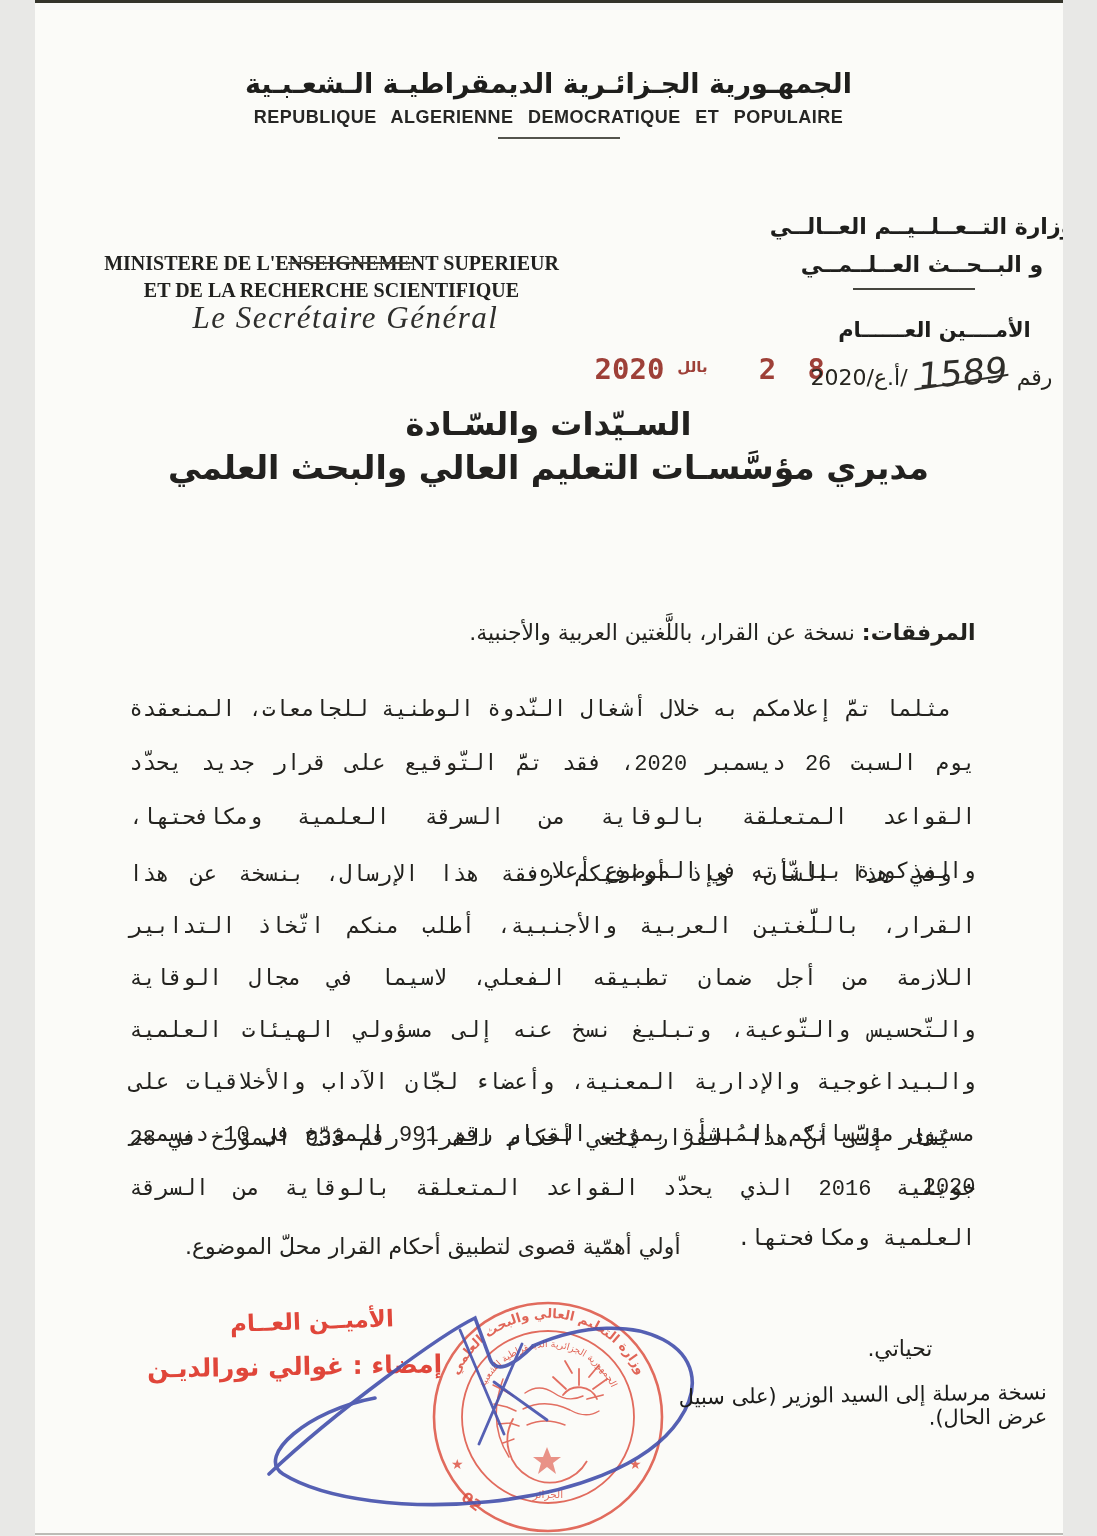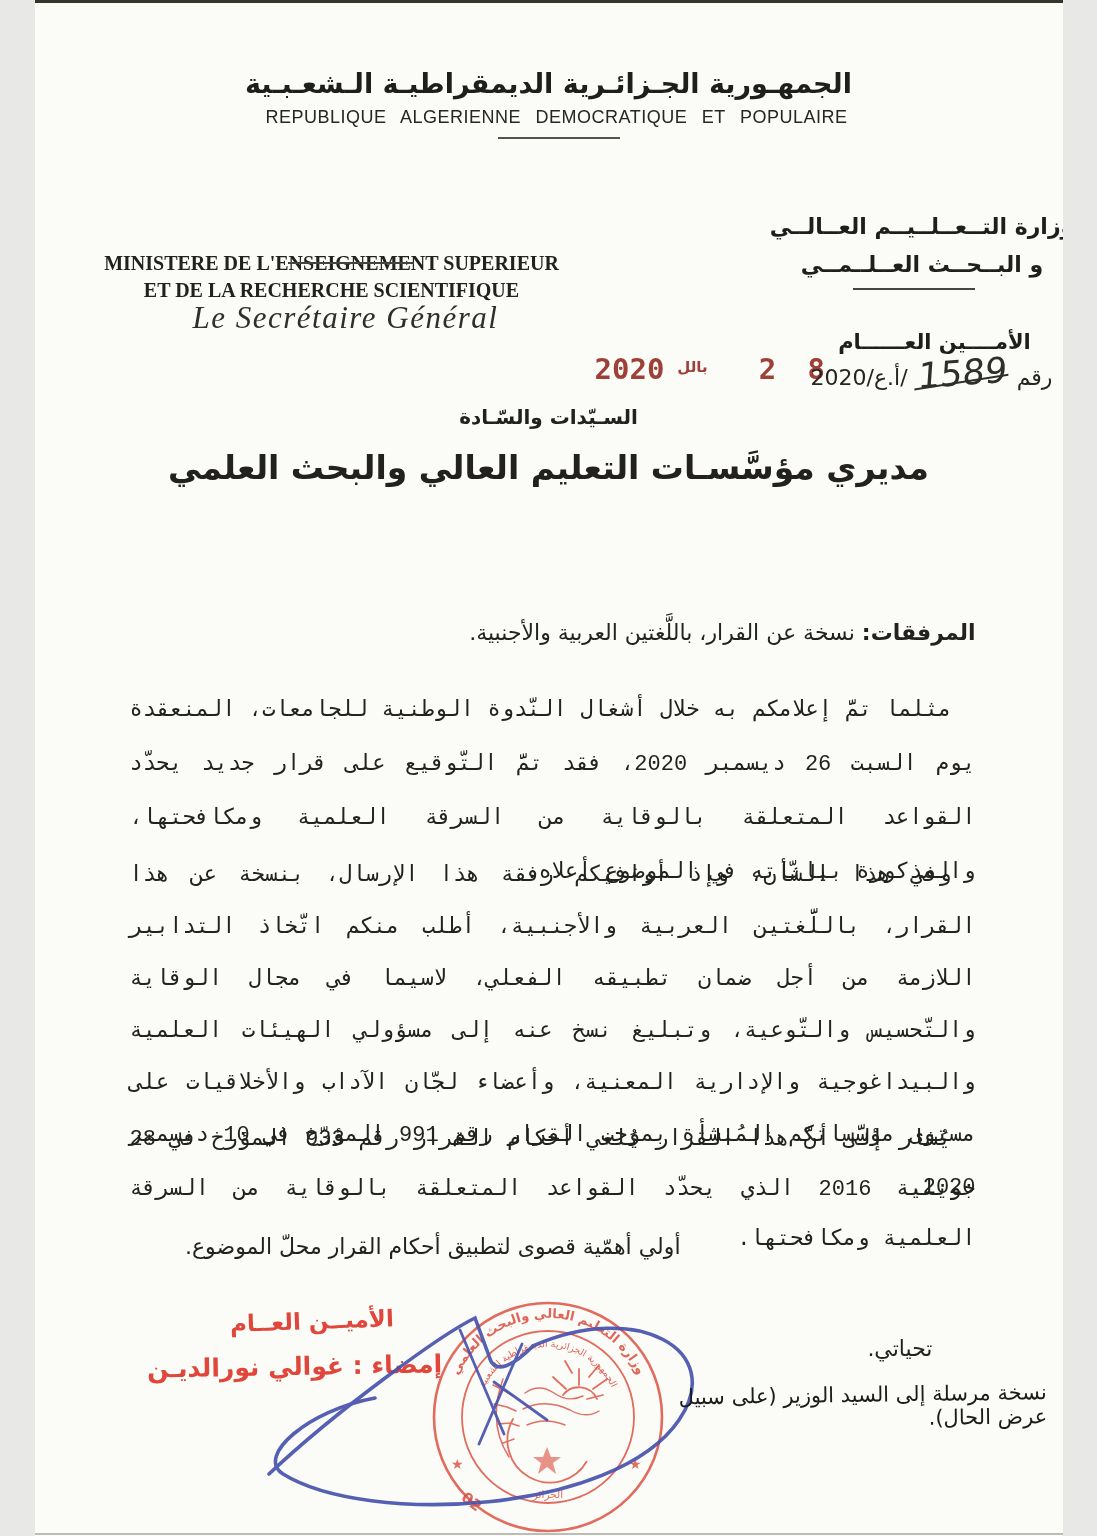--- a/index.html
+++ b/index.html
@@ -7,51 +7,51 @@
     position:relative;width:1028px;height:1536px;margin:0 auto;
     background:#fbfbf8;overflow:hidden;
     font-family:"DejaVu Sans",sans-serif;color:#22211f;
   }
   .edge-top{position:absolute;top:0;left:0;width:100%;height:3px;background:#35352b;}
   .edge-bottom{position:absolute;bottom:1px;left:0;width:100%;height:2px;background:#bcbcb6;}
 
   .natl-ar{position:absolute;top:66px;left:0;width:100%;text-align:center;
     font-size:27px;font-weight:bold;color:#1e1e1c;line-height:36px;}
   .natl-fr{position:absolute;top:106px;left:0;width:100%;text-align:center;
-    font-family:"Liberation Sans",sans-serif;font-size:18px;font-weight:normal;
-    letter-spacing:.5px;word-spacing:9px;color:#262624;line-height:22px;margin-left:8px;}
+    font-family:"Liberation Sans",sans-serif;font-size:18px;font-weight:bold;
+    letter-spacing:.5px;word-spacing:9px;color:#262624;line-height:22px;}
   .rule{position:absolute;background:#53534c;height:2px;}
   .rule-natl{top:137px;left:463px;width:122px;}
   .min-fr{position:absolute;top:202px;left:52px;width:490px;text-align:center;
     font-family:"Liberation Serif",serif;font-weight:bold;font-size:20px;line-height:27px;color:#21211f;margin-top:48px;}
   .rule-minfr{top:262px;left:253px;width:126px;background:#45453f;}
   .min-ar{position:absolute;top:208px;left:700px;width:375px;text-align:center;
     font-size:22px;font-weight:bold;line-height:38px;color:#1e1e1c;direction:rtl;}
   .rule-minar{top:288px;left:818px;width:122px;background:#45453f;}
 
   .sec-gen{position:absolute;top:300px;left:158px;font-family:"Liberation Serif",serif;
     font-style:italic;font-size:31px;letter-spacing:1.5px;color:#2e2e2c;}
   .sg-ar{position:absolute;top:318px;left:780px;width:240px;text-align:center;
-    font-size:21px;font-weight:bold;direction:rtl;color:#1e1e1c;margin-top:12px;}
+    font-size:21px;font-weight:bold;direction:rtl;color:#1e1e1c;}
 
   .date-stamp{position:absolute;top:352px;left:560px;display:flex;align-items:center;
     gap:13px;color:#9e4038;font-weight:bold;}
   .ds-year,.ds-day{font-family:"DejaVu Sans Mono",monospace;font-size:29px;}
   .ds-day{letter-spacing:7px;margin-left:38px;}
   .ds-month{font-size:15px;padding-bottom:4px;}
 
   .ref-line{position:absolute;top:358px;left:750px;width:268px;direction:rtl;
     text-align:right;font-size:22px;color:#26251f;}
   .hand-num{display:inline-block;position:relative;font-size:35px;line-height:30px;
     transform:rotate(-4deg) skewX(-8deg);margin:0 3px;color:#2f2e2a;}
   .hand-num::after{content:"";position:absolute;left:-3px;bottom:5px;width:106%;height:2px;
     background:#2f2e2a;transform:rotate(-5deg);}
 
   .addr1{position:absolute;top:405px;left:0;width:100%;text-align:center;
-    font-size:20px;font-weight:bold;direction:rtl;}
+    font-size:32px;font-weight:bold;direction:rtl;}
   .addr2{position:absolute;top:448px;left:0;width:100%;text-align:center;
     font-size:33px;font-weight:bold;direction:rtl;}
 
   .rtl-block{position:absolute;right:87px;left:95px;direction:rtl;color:#23221e;}
   .subject{top:518px;text-align:justify;font-size:22px;line-height:50px;
     padding-right:115px;text-indent:-115px;}
   .lbl{font-weight:bold;}
   .attach{top:608px;text-align:right;font-size:22px;line-height:50px;}
   .para{text-align:justify;font-size:22px;text-indent:24px;font-family:Liberation Mono, monospace;}
   .p1{top:684px;line-height:54px;}

